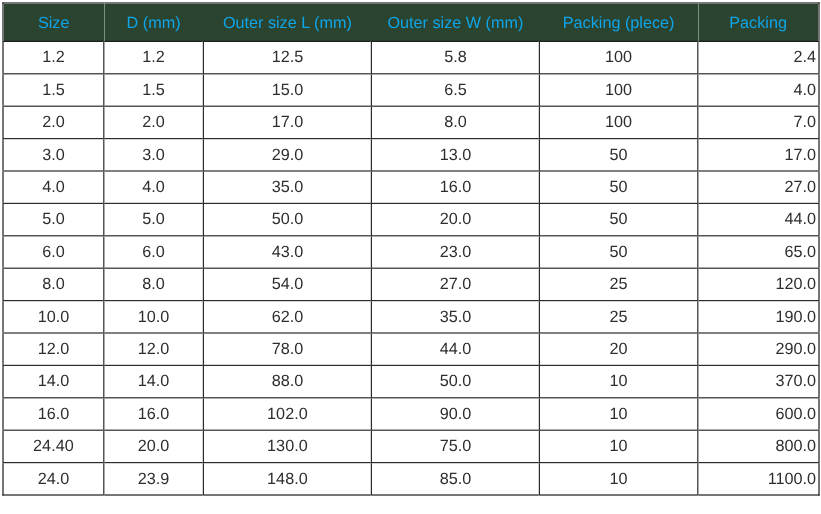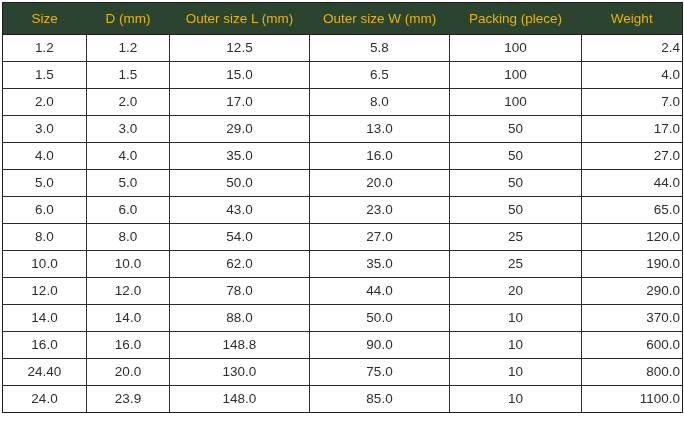--- a/index.html
+++ b/index.html
@@ -29,21 +29,21 @@
   }
   table.spec-table col.c-size   { width: 84px; }
   table.spec-table col.c-d      { width: 83px; }
   table.spec-table col.c-l      { width: 140px; }
   table.spec-table col.c-w      { width: 140px; }
   table.spec-table col.c-pack   { width: 132px; }
   table.spec-table col.c-weight { width: 101px; }
 
   thead th {
     background: #2b4430;
-    color: #eab308;
+    color: #0ea5e9;
     font-weight: 400;
     font-size: 13.5px;
     height: 31px;
     line-height: 31px;
     padding: 0 2px;
     text-align: center;
     border: none;
     white-space: nowrap;
     overflow: hidden;
   }
@@ -84,21 +84,21 @@
       <col class="c-pack">
       <col class="c-weight">
     </colgroup>
     <thead>
       <tr>
         <th>Size</th>
         <th>D (mm)</th>
         <th>Outer size  L (mm)</th>
         <th>Outer size  W (mm)</th>
         <th>Packing (plece)</th>
-        <th>Weight</th>
+        <th>Packing</th>
       </tr>
     </thead>
     <tbody id="spec-table-body">
         <tr>
           <td>1.2</td>
           <td>1.2</td>
           <td>12.5</td>
           <td>5.8</td>
           <td>100</td>
           <td>2.4</td>
@@ -179,21 +179,21 @@
           <td>14.0</td>
           <td>14.0</td>
           <td>88.0</td>
           <td>50.0</td>
           <td>10</td>
           <td>370.0</td>
         </tr>
         <tr>
           <td>16.0</td>
           <td>16.0</td>
-          <td>148.8</td>
+          <td>102.0</td>
           <td>90.0</td>
           <td>10</td>
           <td>600.0</td>
         </tr>
         <tr>
           <td>24.40</td>
           <td>20.0</td>
           <td>130.0</td>
           <td>75.0</td>
           <td>10</td>

